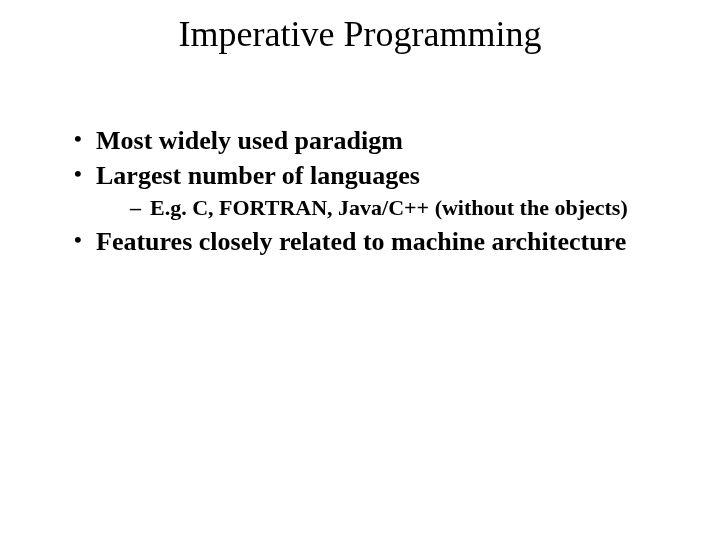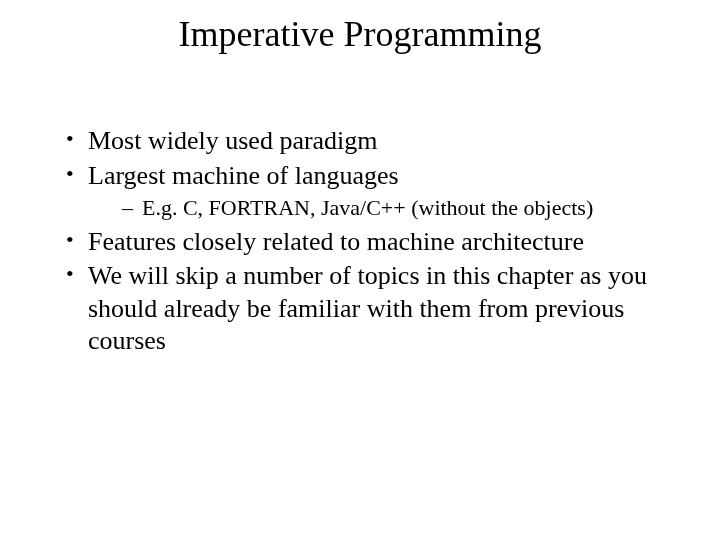--- a/index.html
+++ b/index.html
@@ -18,22 +18,23 @@
     padding: 13px 60px 0 60px;
   }
   .title {
     text-align: center;
     font-size: 36px;
     font-weight: normal;
     margin: 0 0 70px 0;
   }
   ul.level1 {
     list-style: none;
-    margin: 0;
+    margin: 8px;
     padding: 0;
+    font-weight: bold;
   }
   ul.level1 > li {
     font-size: 26px;
     line-height: 1.25;
     padding-left: 28px;
     position: relative;
     margin: 0 0 2px 0;
   }
   ul.level1 > li::before {
     content: "•";
@@ -62,23 +63,22 @@
 </style>
 </head>
 <body>
 
 <div class="slide">
   <h1 class="title">Imperative Programming</h1>
 
   <ul class="level1">
     <li>Most widely used paradigm</li>
     <li>
-      <span>Largest machine of languages</span>
+      <span>Largest number of languages</span>
       <ul class="level2">
         <li>E.g. C, FORTRAN, Java/C++ (without the objects)</li>
       </ul>
     </li>
     <li>
       <span>Features closely related to machine architecture</span>
     </li>
-    <li>We will skip a number of topics in this chapter as you should already be familiar with them from previous courses</li>
   </ul>
 </div>
 
 </body></html>

